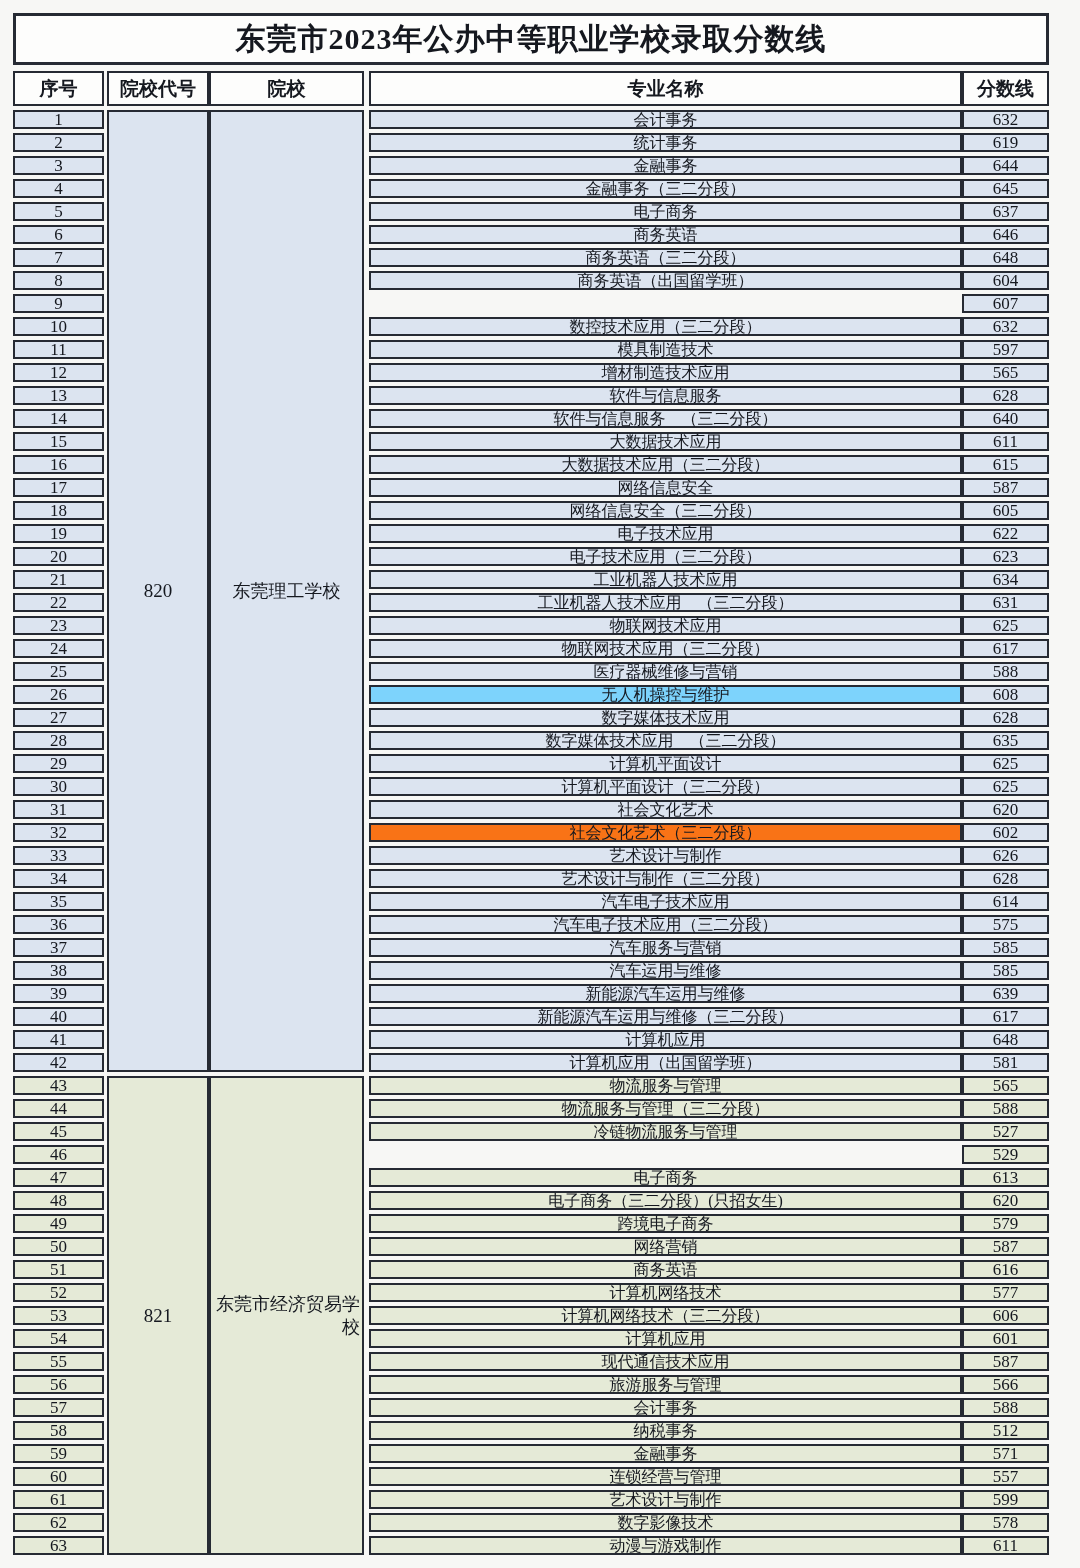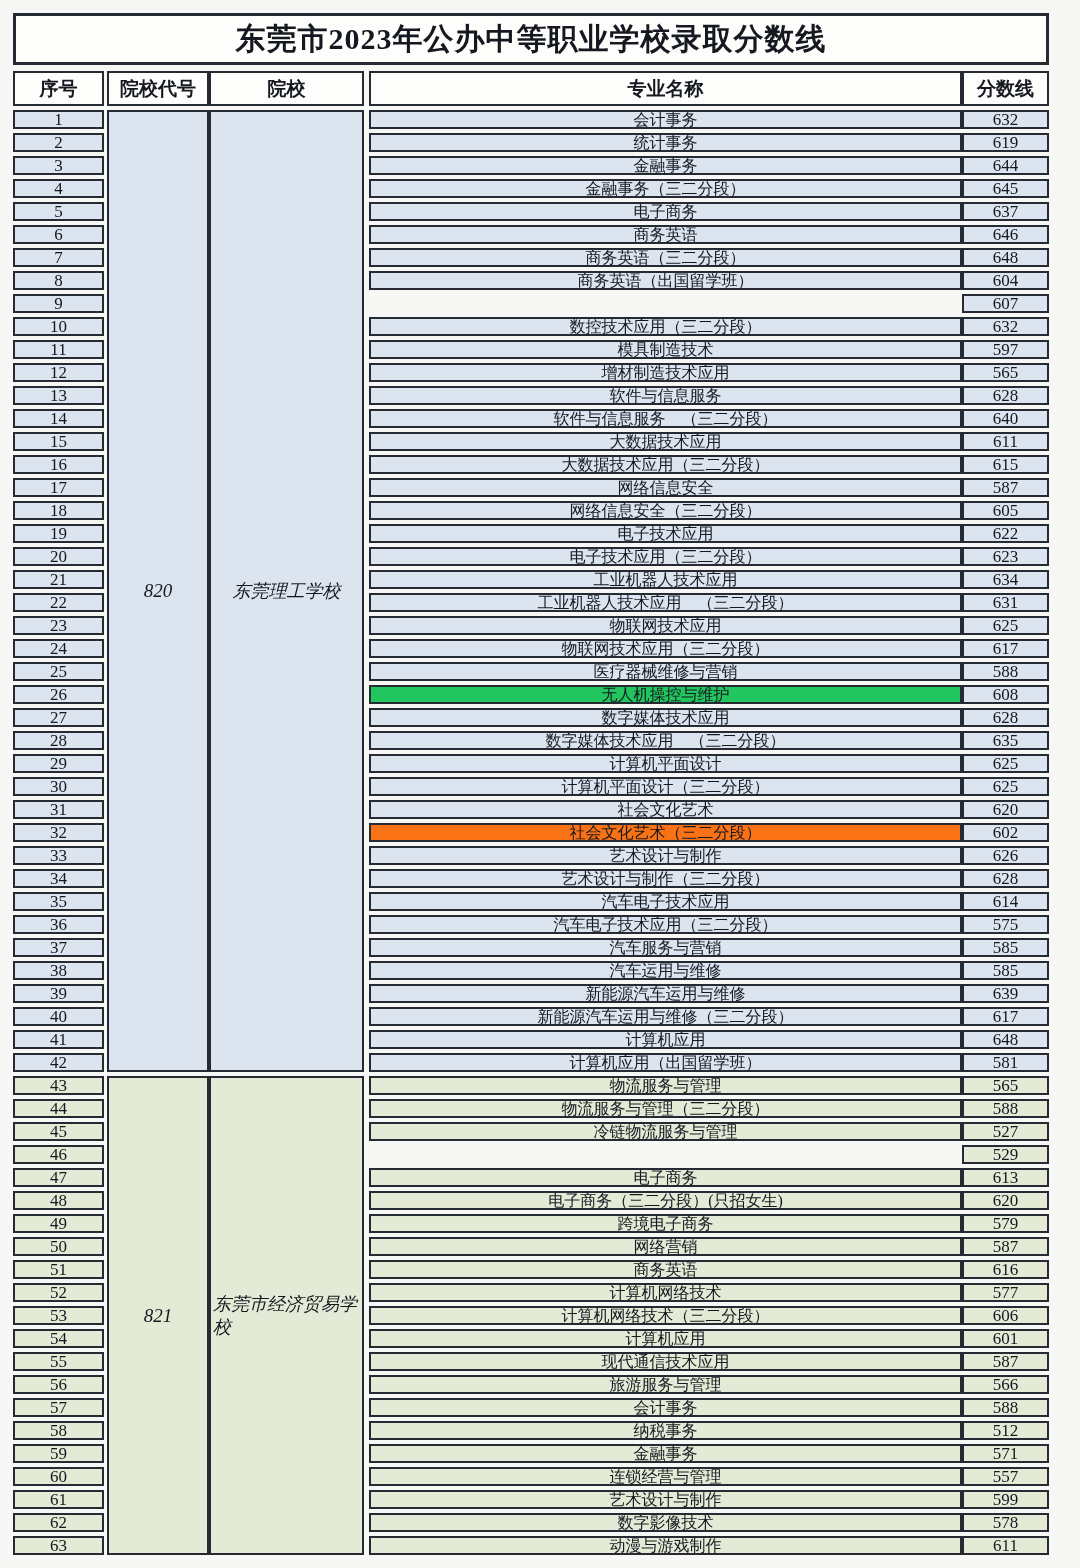--- a/index.html
+++ b/index.html
@@ -36,21 +36,21 @@
   .head{
     grid-row:1; background:#fdfdfc;
     font-weight:bold; font-size:19px;
   }
   .c-seq{ grid-column:1; }
   .c-code{ grid-column:3; }
   .c-school{ grid-column:4; }
   .c-major{ grid-column:6; }
   .c-score{ grid-column:7; }
   .num{ font-size:17px; }
-  .merged{ font-size:18px; white-space:normal; text-align:left; line-height:1.25; padding:0 2px;font-style:italic; }
+  .merged{ font-size:18px; white-space:normal; text-align:right; line-height:1.25; padding:0 2px; }
   .merged.code{ font-size:19px; }
 </style>
 </head>
 <body style="background: rgb(247, 247, 245);">
 
 <div class="page">
   <div class="title-box">东莞市2023年公办中等职业学校录取分数线</div>
   <div class="grid">
     <div class="cell head c-seq">序号</div>
     <div class="cell head c-code">院校代号</div>
@@ -128,21 +128,21 @@
       <div class="cell c-seq num" style="background: rgb(220, 228, 240); grid-row: 24;">23</div>
       <div class="cell c-major" style="background: rgb(220, 228, 240); grid-row: 24;">物联网技术应用</div>
       <div class="cell c-score num" style="background: rgb(220, 228, 240); grid-row: 24;">625</div>
       <div class="cell c-seq num" style="background: rgb(220, 228, 240); grid-row: 25;">24</div>
       <div class="cell c-major" style="background: rgb(220, 228, 240); grid-row: 25;">物联网技术应用（三二分段）</div>
       <div class="cell c-score num" style="background: rgb(220, 228, 240); grid-row: 25;">617</div>
       <div class="cell c-seq num" style="background: rgb(220, 228, 240); grid-row: 26;">25</div>
       <div class="cell c-major" style="background: rgb(220, 228, 240); grid-row: 26;">医疗器械维修与营销</div>
       <div class="cell c-score num" style="background: rgb(220, 228, 240); grid-row: 26;">588</div>
       <div class="cell c-seq num" style="background: rgb(220, 228, 240); grid-row: 27;">26</div>
-      <div class="cell c-major" style="background: #22c55e; grid-row: 27;">无人机操控与维护</div>
+      <div class="cell c-major" style="background: #7dd3fc; grid-row: 27;">无人机操控与维护</div>
       <div class="cell c-score num" style="background: rgb(220, 228, 240); grid-row: 27;">608</div>
       <div class="cell c-seq num" style="background: rgb(220, 228, 240); grid-row: 28;">27</div>
       <div class="cell c-major" style="background: rgb(220, 228, 240); grid-row: 28;">数字媒体技术应用</div>
       <div class="cell c-score num" style="background: rgb(220, 228, 240); grid-row: 28;">628</div>
       <div class="cell c-seq num" style="background: rgb(220, 228, 240); grid-row: 29;">28</div>
       <div class="cell c-major" style="background: rgb(220, 228, 240); grid-row: 29;">数字媒体技术应用　（三二分段）</div>
       <div class="cell c-score num" style="background: rgb(220, 228, 240); grid-row: 29;">635</div>
       <div class="cell c-seq num" style="background: rgb(220, 228, 240); grid-row: 30;">29</div>
       <div class="cell c-major" style="background: rgb(220, 228, 240); grid-row: 30;">计算机平面设计</div>
       <div class="cell c-score num" style="background: rgb(220, 228, 240); grid-row: 30;">625</div>

